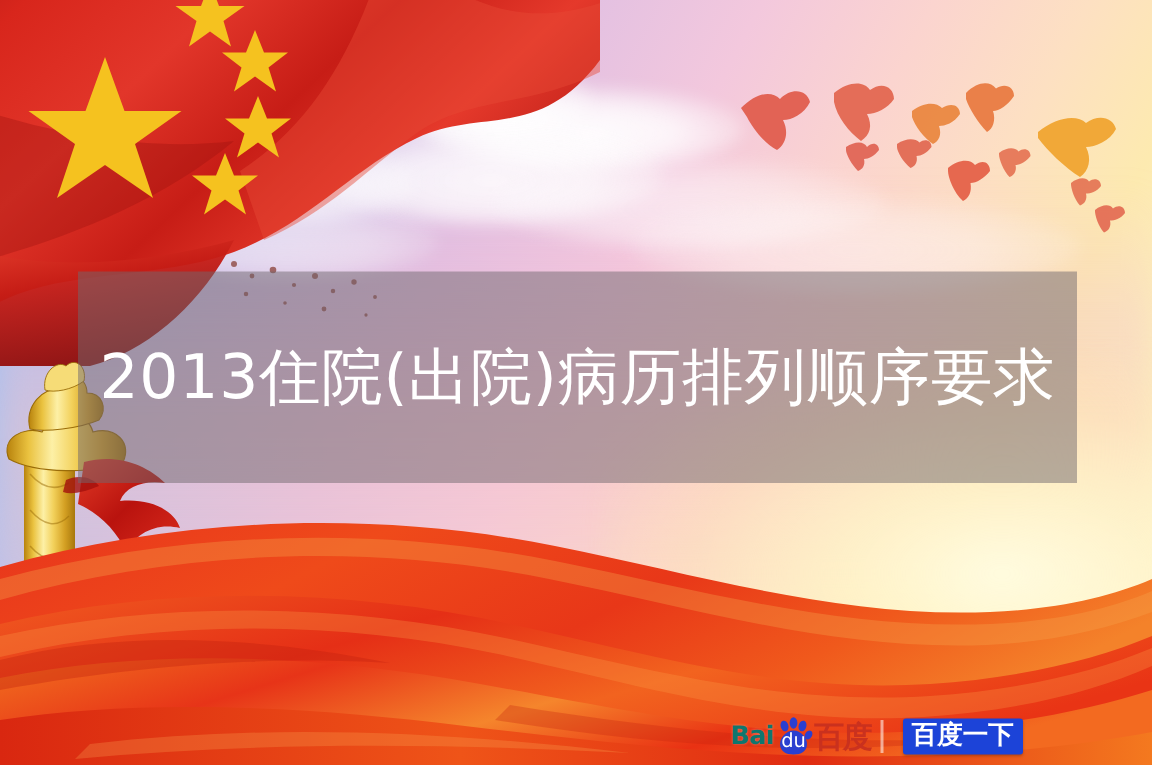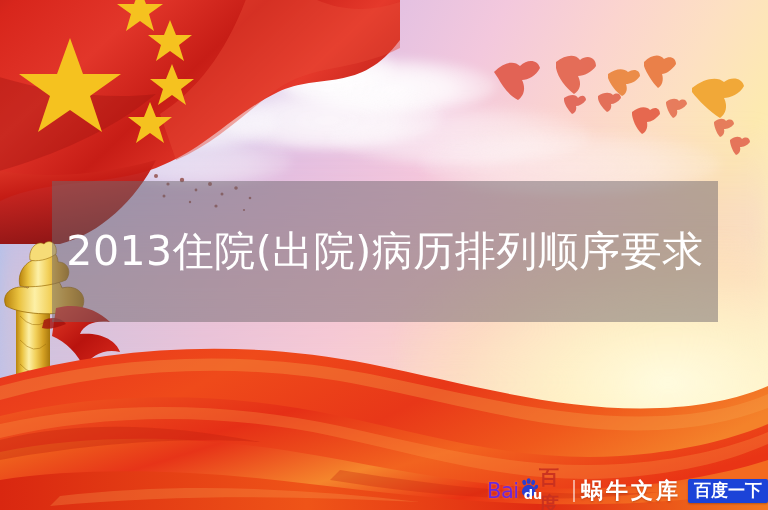--- a/index.html
+++ b/index.html
@@ -128,36 +128,36 @@
     align-items: center;
     gap: 0px;
   }
   .baidu-logo {
     display: flex;
     align-items: center;
     position: relative;
     height: 28px;
   }
   .baidu-bai {
-    font-size: 21px;
-    font-weight: 400;
-    color: #6d28d9;
+    font-size: 17px;
+    font-weight: 700;
+    color: #0f766e;
     font-family: "DejaVu Sans", sans-serif;
     letter-spacing: -0.5px;
     text-shadow: 0 0 2px rgba(255,255,255,0.35);
   }
   .baidu-paw {
     position: relative;
     width: 26px; height: 26px;
     margin: 0 0px 0 0px;
   }
   .baidu-du {
     position: absolute;
     left: 5px; top: 9px;
-    font-size: 13px; font-weight: 700;
+    font-size: 13px; font-weight: 400;
     color: #ffffff;
     font-family: "DejaVu Sans", sans-serif;
     z-index: 3;
   }
   .baidu-cn {
     font-size: 20px;
     font-weight: 700;
     color: #c8301f;
     font-family: "DejaVu Sans", sans-serif;
     letter-spacing: -1px;
@@ -435,18 +435,17 @@
           <ellipse cx="23" cy="12" rx="2.3" ry="3.2" fill="#2a3fd0" transform="rotate(34 23 12)"></ellipse>
           <path d="M13,9 C18,9 22,14 22,18 C22,23 18,25 13,25 C8,25 4,23 4,18 C4,14 8,9 13,9 Z" fill="#2a3fd0"></path>
         </svg>
         <span class="baidu-du">du</span>
       </span>
       <span class="baidu-cn">百度</span>
     </div>
 
     <div class="wm-sep"></div>
 
-    <span class="wm-snail">蜗牛文库</span>
 
     <span class="wm-btn">百度一下</span>
   </div>
 
 </div>
 
 </body></html>

